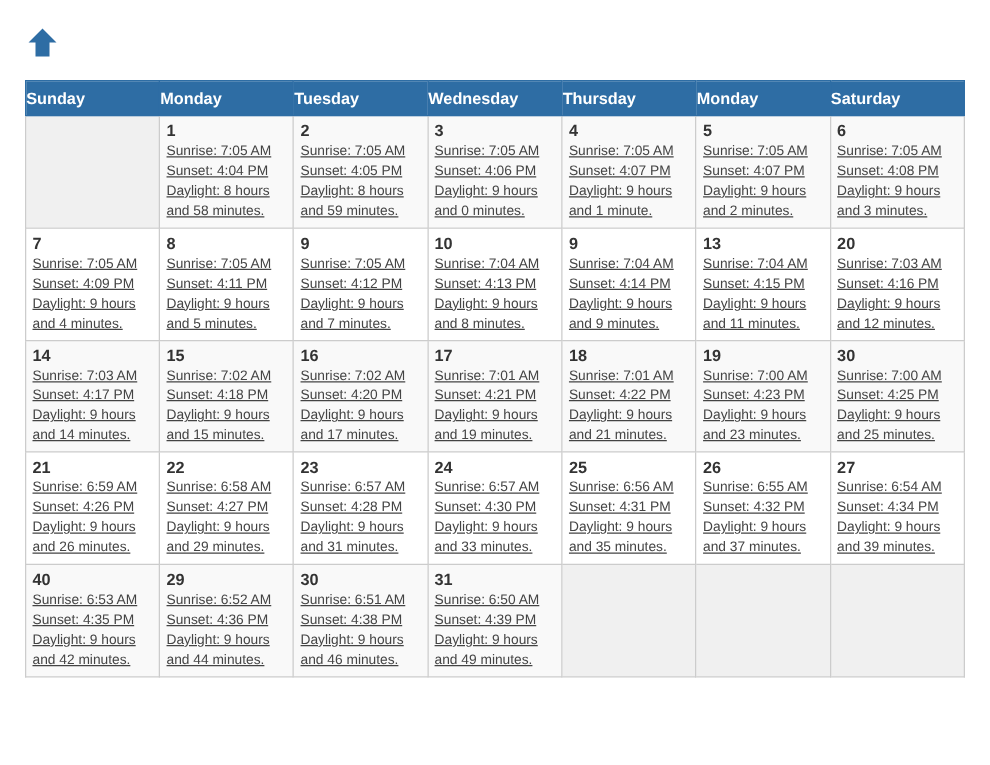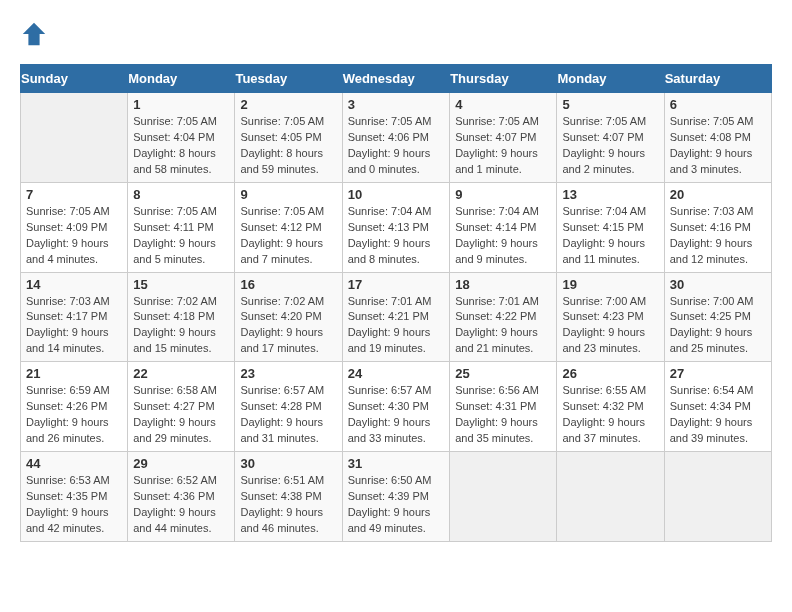--- a/index.html
+++ b/index.html
@@ -77,20 +77,21 @@
       font-weight: bold;
       font-size: 13px;
       color: #333;
       display: block;
       margin-bottom: 2px;
     }
     .day-info {
       color: #444;
       line-height: 1.45;
       font-size: 11px;
+      text-decoration: underline;
     }
     .empty-cell {
       background: #f0f0f0 !important;
     }
   </style>
 </head>
 <body>
 
 <div class="header">
   <div class="logo">
@@ -232,21 +233,21 @@
           <span class="day-number">26</span>
           <div class="day-info">Sunrise: 6:55 AM<br>Sunset: 4:32 PM<br>Daylight: 9 hours<br>and 37 minutes.</div>
         </td>
         <td>
           <span class="day-number">27</span>
           <div class="day-info">Sunrise: 6:54 AM<br>Sunset: 4:34 PM<br>Daylight: 9 hours<br>and 39 minutes.</div>
         </td>
       </tr>
       <tr>
         <td>
-          <span class="day-number">44</span>
+          <span class="day-number">40</span>
           <div class="day-info">Sunrise: 6:53 AM<br>Sunset: 4:35 PM<br>Daylight: 9 hours<br>and 42 minutes.</div>
         </td>
         <td>
           <span class="day-number">29</span>
           <div class="day-info">Sunrise: 6:52 AM<br>Sunset: 4:36 PM<br>Daylight: 9 hours<br>and 44 minutes.</div>
         </td>
         <td>
           <span class="day-number">30</span>
           <div class="day-info">Sunrise: 6:51 AM<br>Sunset: 4:38 PM<br>Daylight: 9 hours<br>and 46 minutes.</div>
         </td>

